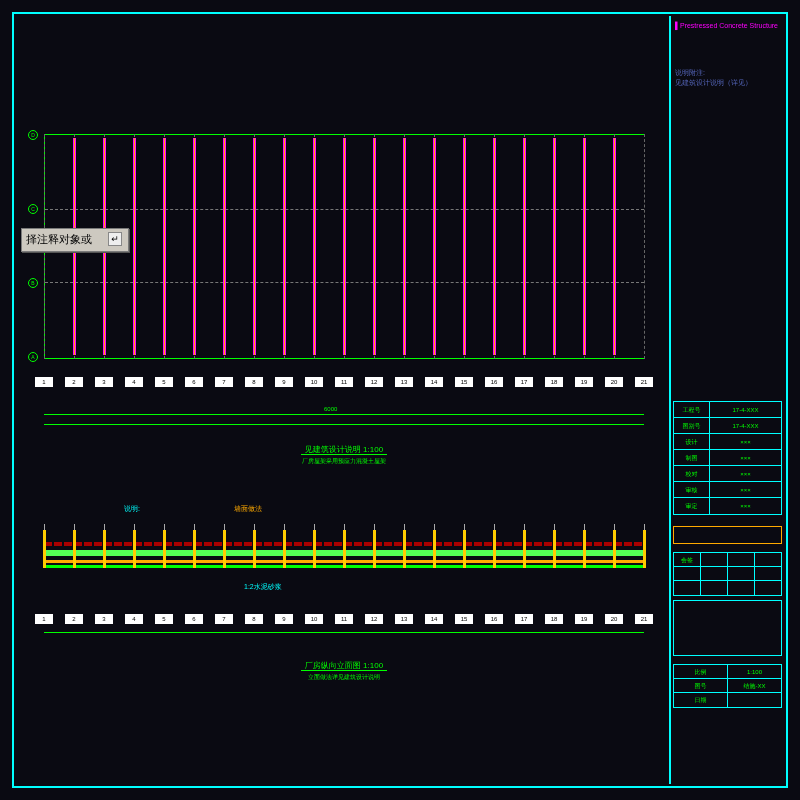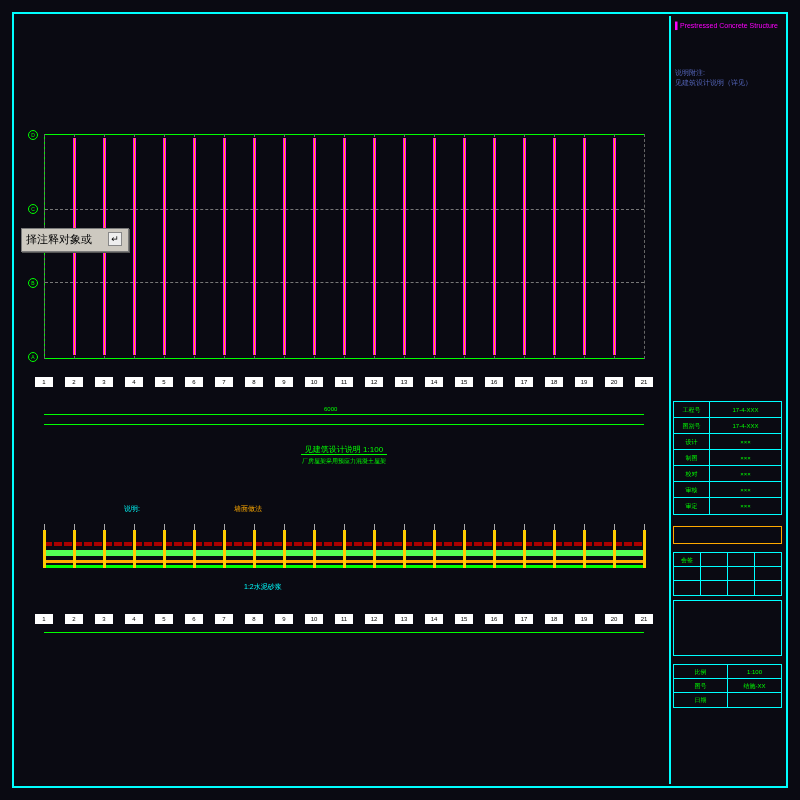--- a/index.html
+++ b/index.html
@@ -85,20 +85,24 @@
     <div class="elev-band1"></div>
     <div class="elev-band2"></div>
     <div class="elev-band3"></div>
     <div class="elev-band4"></div>
   </div>
   <div class="label-cyan" style="left:110px;top:490px">说明:</div>
   <div class="label-yel" style="left:220px;top:490px">墙面做法</div>
   <div class="label-cyan" style="left:230px;top:568px">1:2水泥砂浆</div>
   <div class="dim-line" style="left:30px;top:618px;width:600px"></div>
 
+  <div class="view-title" style="left:200px;top:646px">
+    <span class="u"><span>厂房纵向立面图</span> <span>1:100</span></span>
+    <span class="sub">立面做法详见建筑设计说明</span>
+  </div>
 <div class="plan-col" style="left: 30px; top: 120px; height: 225px;"></div>
     <div class="grid-tag" style="left: 21px; top: 363px;">1</div>
     <div class="elev-col" style="left: 30px; top: 510px;"></div>
     <div class="elev-box" style="left: 29px; top: 516px;"></div>
     <div class="dim-grid2" style="left: 21px; top: 600px;">1</div>
     <div class="plan-col" style="left: 60px; top: 120px; height: 225px;"></div>
     <div class="beam" style="left: 59px; top: 124px; height: 217px;"></div>
     <div class="grid-tag" style="left: 51px; top: 363px;">2</div>
     <div class="elev-col" style="left: 60px; top: 510px;"></div>
     <div class="elev-box" style="left: 59px; top: 516px;"></div>

